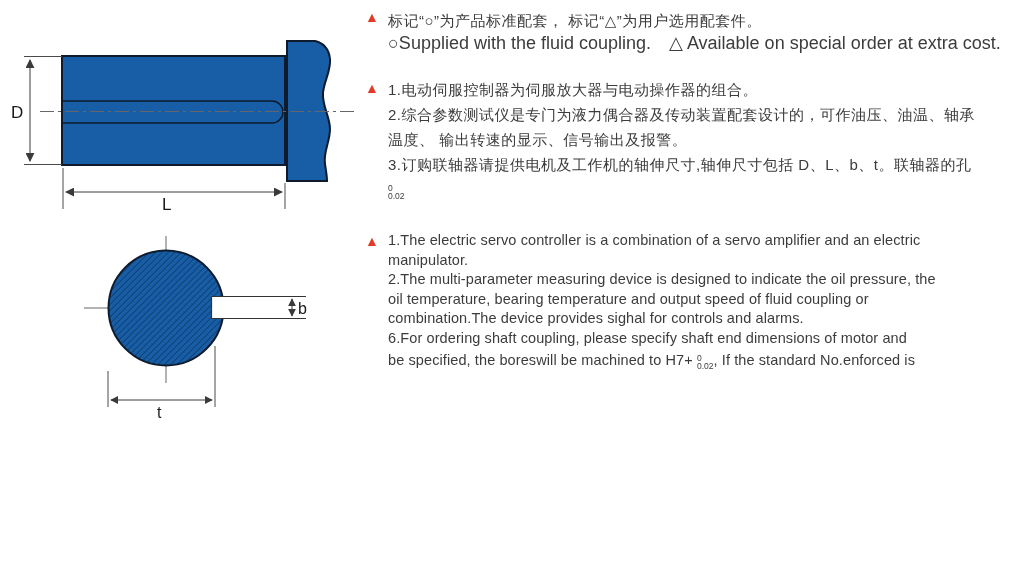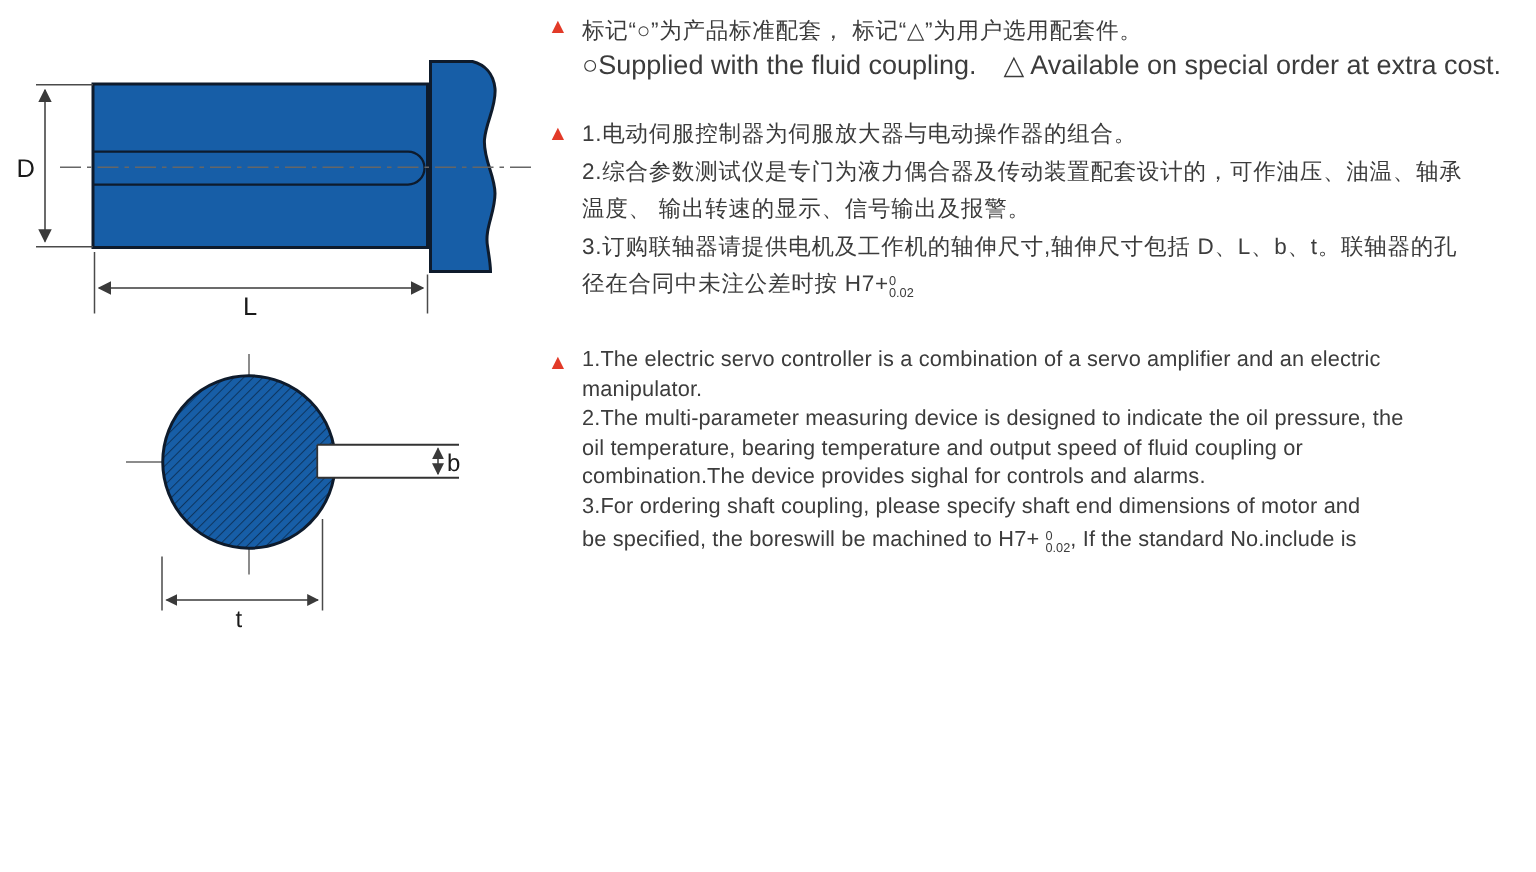--- a/index.html
+++ b/index.html
@@ -93,28 +93,28 @@
       <div class="line legend-zh">标记“○”为产品标准配套， 标记“△”为用户选用配套件。</div>
       <div class="line legend-en"><span>○Supplied with the fluid coupling.</span><span class="gap-sp"></span><span>△ Available on special order at extra cost.</span></div>
     </div>
 
     <div class="block zh" style="top:77px;">
       <span class="tri" style="top:4px;">▲</span>
       <div class="line">1.电动伺服控制器为伺服放大器与电动操作器的组合。</div>
       <div class="line">2.综合参数测试仪是专门为液力偶合器及传动装置配套设计的，可作油压、油温、轴承</div>
       <div class="line">温度、 输出转速的显示、信号输出及报警。</div>
       <div class="line">3.订购联轴器请提供电机及工作机的轴伸尺寸,轴伸尺寸包括 D、L、b、t。联轴器的孔</div>
-      <div class="line"><span>径在合同中未注公差时按 H7+</span><span class="frac"><span>0</span><span>0.02</span></span></div>
+      <div class="line"><span class="frac"><span>0</span><span>0.02</span></span></div>
     </div>
 
     <div class="block en" style="top:231px;">
       <span class="tri" style="top:3px;">▲</span>
       <div class="line">1.The electric servo controller is a combination of a servo amplifier and an electric</div>
       <div class="line">manipulator.</div>
       <div class="line">2.The multi-parameter measuring device is designed to indicate the oil pressure, the</div>
       <div class="line">oil temperature, bearing temperature and output speed of fluid coupling or</div>
       <div class="line">combination.The device provides sighal for controls and alarms.</div>
-      <div class="line">3.For ordering shaft coupling, please specify shaft end dimensions of motor and</div>
-      <div class="line" style="line-height:23px;"><span>be specified, the boreswill be machined to H7+ </span><span class="frac"><span>0</span><span>0.02</span></span><span>, If the standard No.include is</span></div>
+      <div class="line">6.For ordering shaft coupling, please specify shaft end dimensions of motor and</div>
+      <div class="line" style="line-height:23px;"><span>be specified, the boreswill be machined to H7+ </span><span class="frac"><span>0</span><span>0.02</span></span><span>, If the standard No.enforced is</span></div>
     </div>
 
   </div>
 </div>
 
 </body></html>

